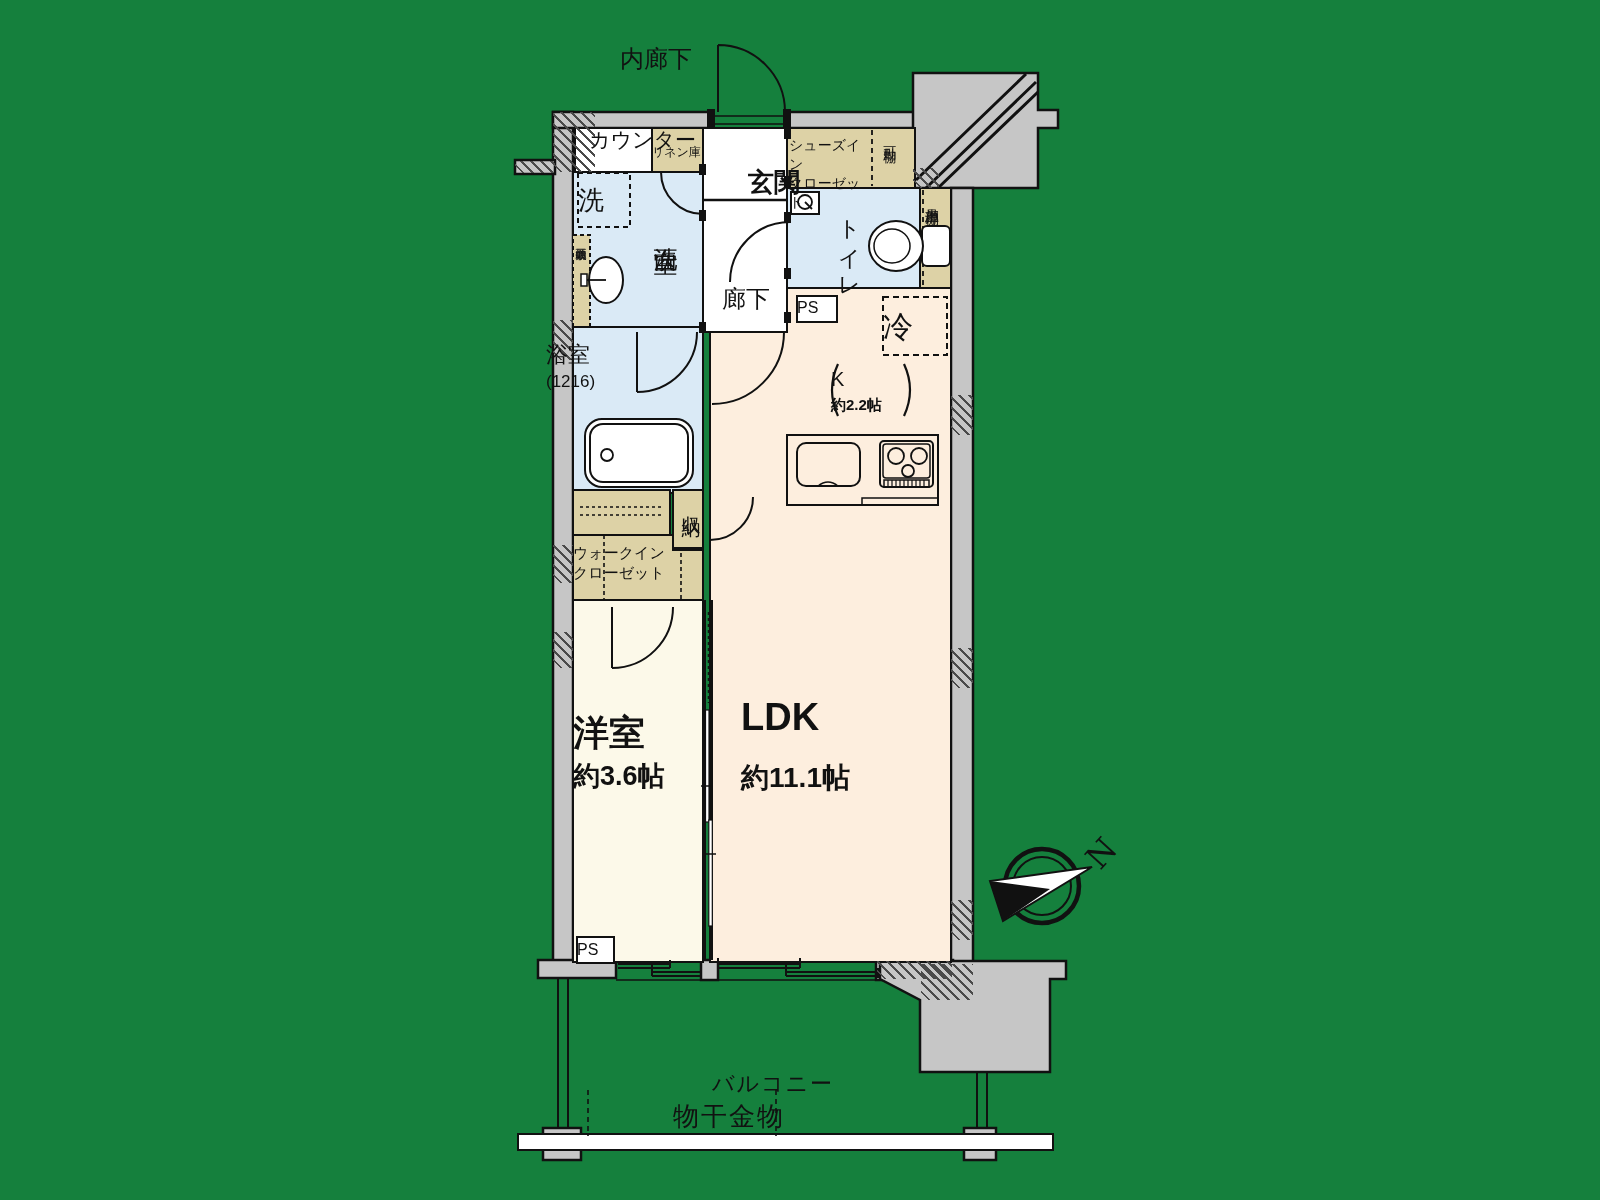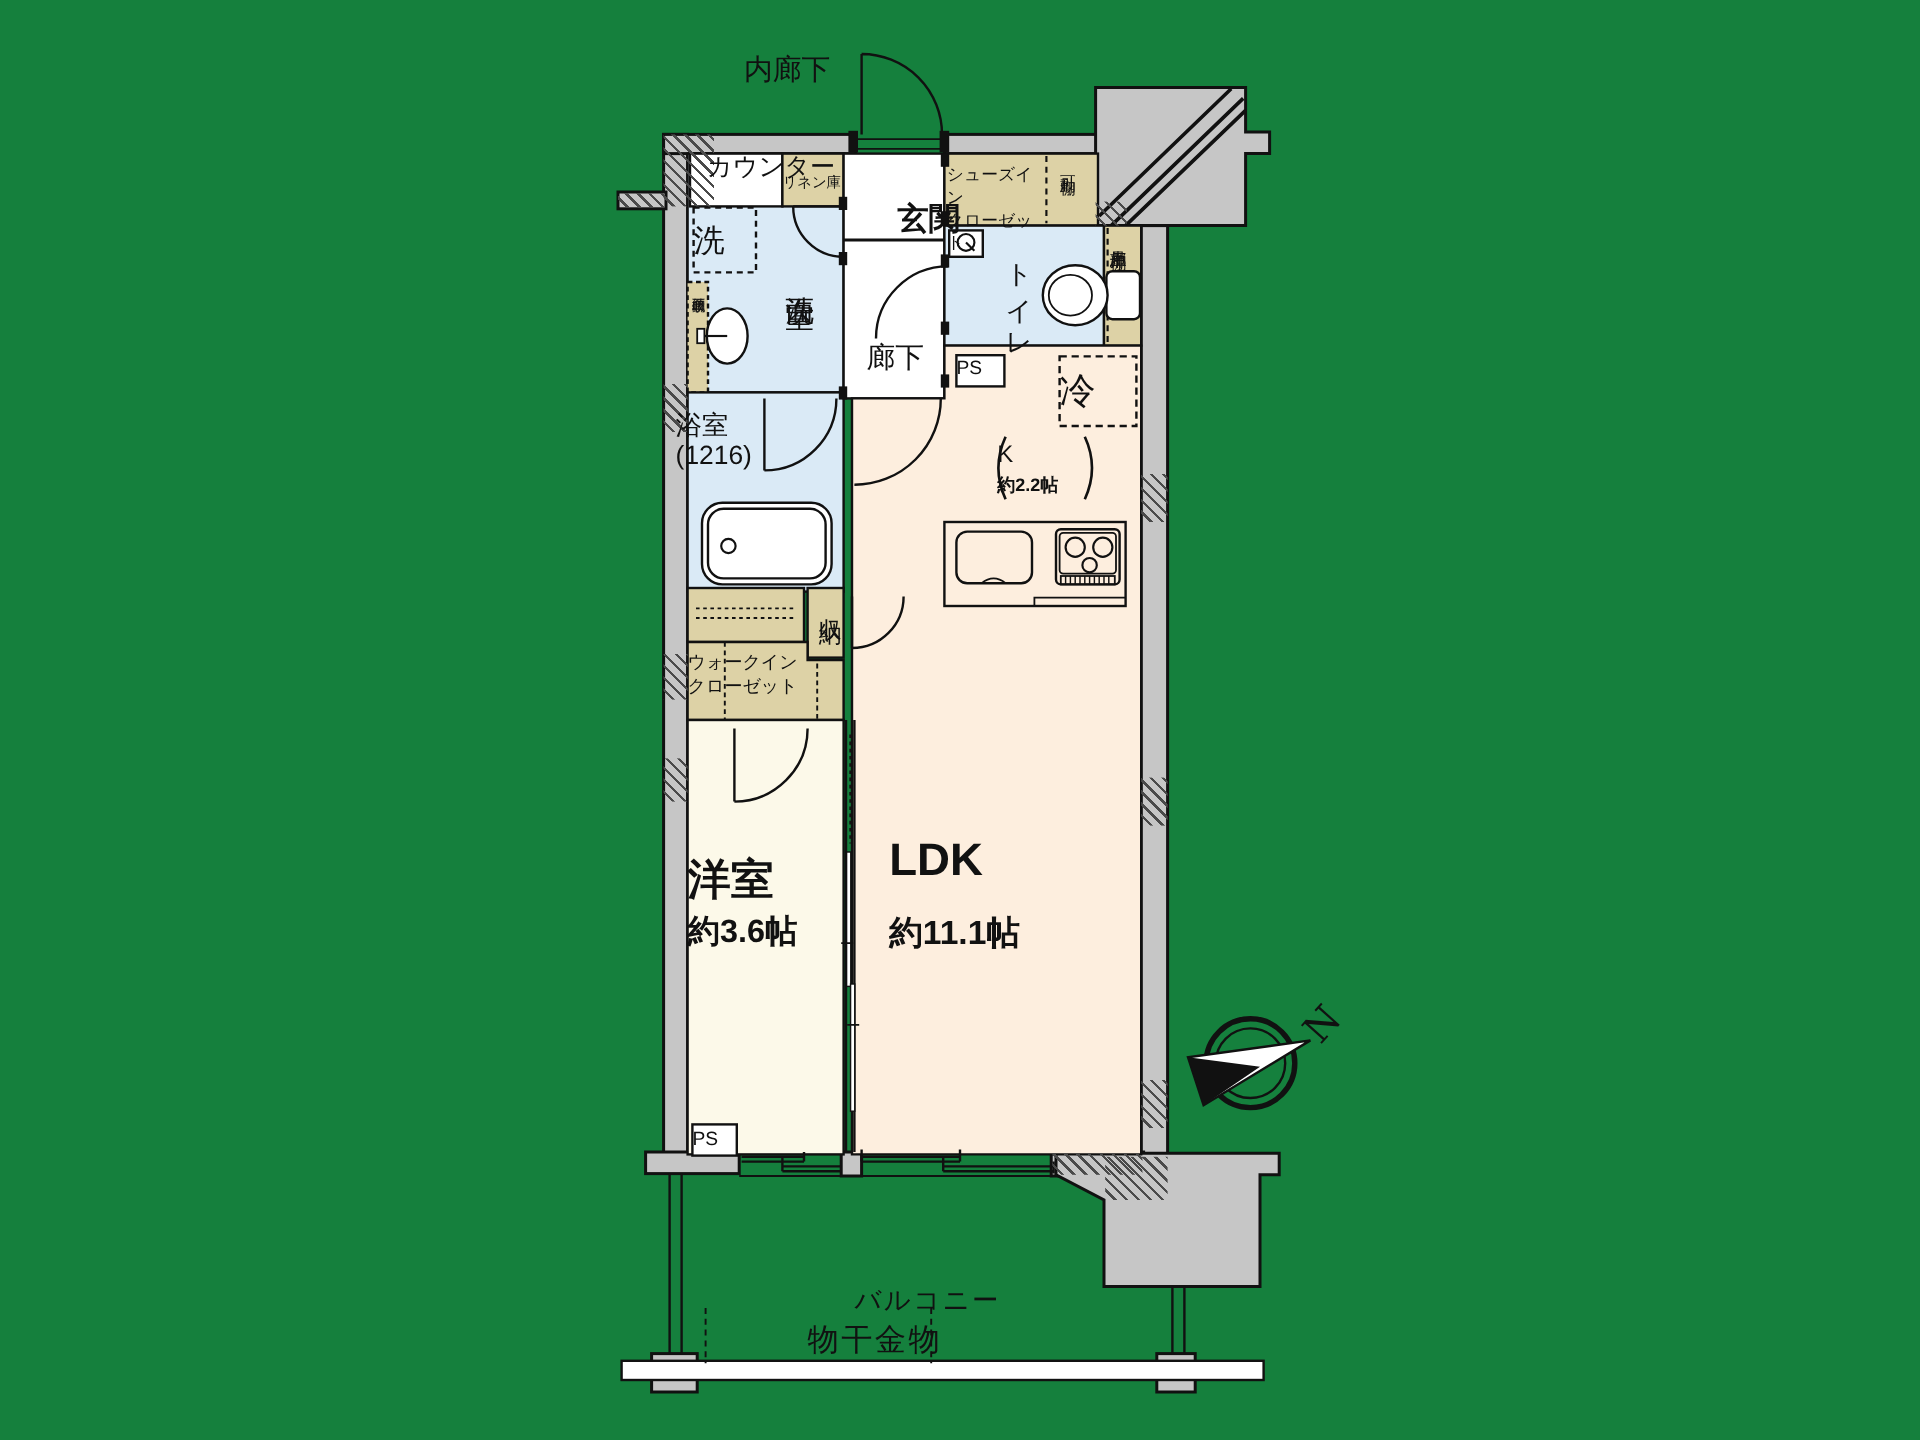--- a/index.html
+++ b/index.html
@@ -19,22 +19,22 @@
   .lb-sic{left:789px;top:136px;width:80px;font-size:14px;line-height:1.35;}
   .lb-kadou{left:882px;top:136px;font-size:13px;letter-spacing:2px;}
   .lb-sen{left:578px;top:186px;width:52px;font-size:26px;}
   .lb-senmen{left:652px;top:228px;font-size:24px;letter-spacing:2px;}
   .lb-mirror{left:575px;top:240px;font-size:11px;}
   .lb-toilet{left:837px;top:204px;font-size:22px;letter-spacing:4px;}
   .lb-uppercab{left:924px;top:197px;font-size:14px;letter-spacing:1px;}
   .lb-psu{left:797px;top:299px;width:40px;font-size:16px;}
   .lb-rei{left:883px;top:310px;width:64px;font-size:30px;}
   .lb-rouka{left:722px;top:286px;font-size:24px;}
-  .lb-bath{left:563px;top:342px;width:110px;font-size:22px;line-height:1.15;}
-  .lb-bathsize{font-size:22px;}
+  .lb-bath{left:546px;top:342px;width:110px;font-size:22px;line-height:1.15;}
+  .lb-bathsize{font-size:17px;}
   .lb-k{left:831px;top:367px;width:80px;font-size:20px;line-height:1.2;}
   .lb-ksize{font-size:15px;}
   .lb-shuno{left:680px;top:500px;font-size:19px;letter-spacing:4px;}
   .lb-wic{left:573px;top:543px;width:97px;font-size:15px;line-height:1.35;}
   .lb-ldk{left:741px;top:698px;width:180px;font-size:38px;line-height:1.0;}
   .lb-ldksize{font-size:28px;margin-top:10px;}
   .lb-yo{left:573px;top:715px;width:130px;font-size:36px;line-height:1.0;}
   .lb-yosize{font-size:27px;margin-top:14px;}
   .lb-psl{left:577px;top:941px;width:37px;font-size:16px;}
   .lb-balcony{left:712px;top:1040px;font-size:22px;letter-spacing:2px;margin-top:32px;}

